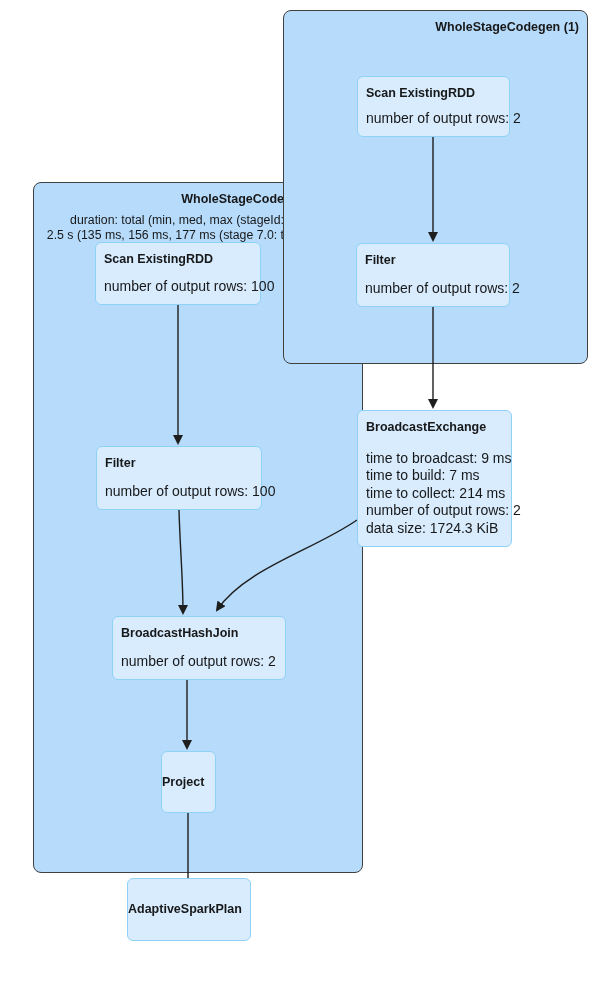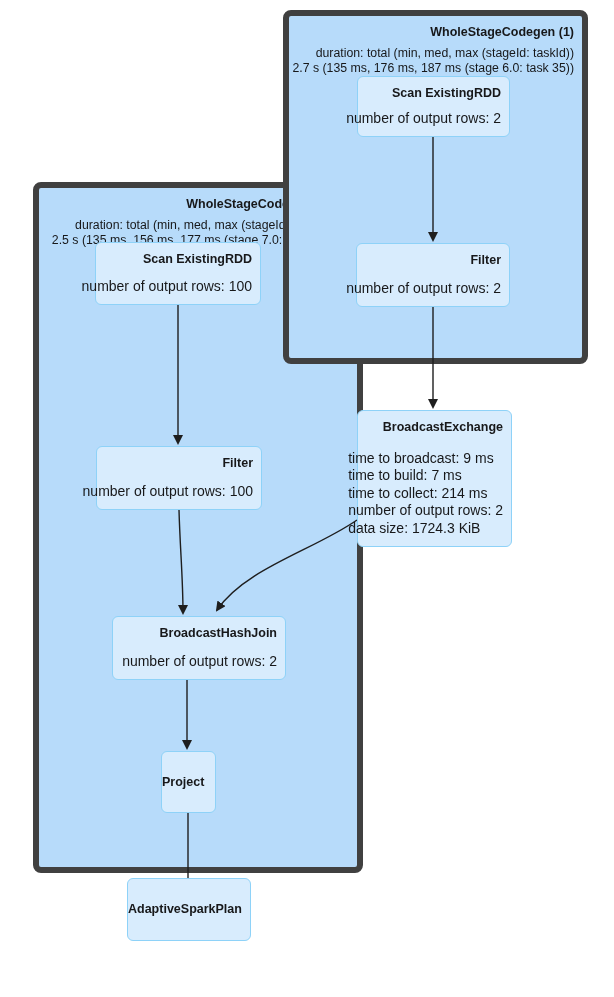--- a/index.html
+++ b/index.html
@@ -12,21 +12,21 @@
     position: relative;
     width: 614px;
     height: 997px;
     background: #ffffff;
     overflow: hidden;
     color: #17181a;
   }
   .cluster {
     position: absolute;
     background: #b7dbfa;
-    border: 6px solid #404040;
+    border: 1px solid #404040;
     border-radius: 8px;
     box-sizing: border-box;
     padding-left: 44px;
   }
   .cluster-left  { left: 33px;  top: 182px; width: 330px; height: 691px; z-index: 1; }
   .cluster-right { left: 283px; top: 10px;  width: 305px; height: 354px; z-index: 2; }
   .cluster-head {
     position: absolute;
     top: 0;
     text-align: right;
@@ -51,21 +51,20 @@
     position: absolute;
     background: #d8ecfd;
     border: 1px solid #8ed2f8;
     border-radius: 6px;
     box-sizing: border-box;
     z-index: 4;
     display: flex;
     flex-direction: column;
     justify-content: space-between;
     padding: 9px 8px;
-    align-items: flex-end;
   }
   .node-title {
     font-weight: bold;
     font-size: 12.5px;
     line-height: 15px;
     white-space: nowrap;
   }
   .node-metrics {
     font-size: 14px;
     line-height: 17.5px;
@@ -101,24 +100,20 @@
       <div class="cluster-duration">
         <div>duration: total (min, med, max (stageId:</div>
         <div>2.5 s (135 ms, 156 ms, 177 ms (stage 7.0: t</div>
       </div>
     </div>
   </div>
 
   <div class="cluster cluster-right">
     <div class="cluster-head">
       <div class="cluster-title">WholeStageCodegen (1)</div>
-      <div class="cluster-duration">
-        <div>duration: total (min, med, max (stageId: taskId))</div>
-        <div>2.7 s (135 ms, 176 ms, 187 ms (stage 6.0: task 35))</div>
-      </div>
     </div>
   </div>
 
   <svg class="edges" width="614" height="997">
     <defs>
       <marker id="arrow" markerUnits="userSpaceOnUse" markerWidth="10" markerHeight="10" viewBox="0 0 10 10" refX="8" refY="5" orient="auto">
         <path d="M0 0 L10 5 L0 10 Z" fill="#1e1e1e"></path>
       </marker>
     </defs>
     <path class="edge" d="M433 137 L433 240" marker-end="url(#arrow)"></path>

